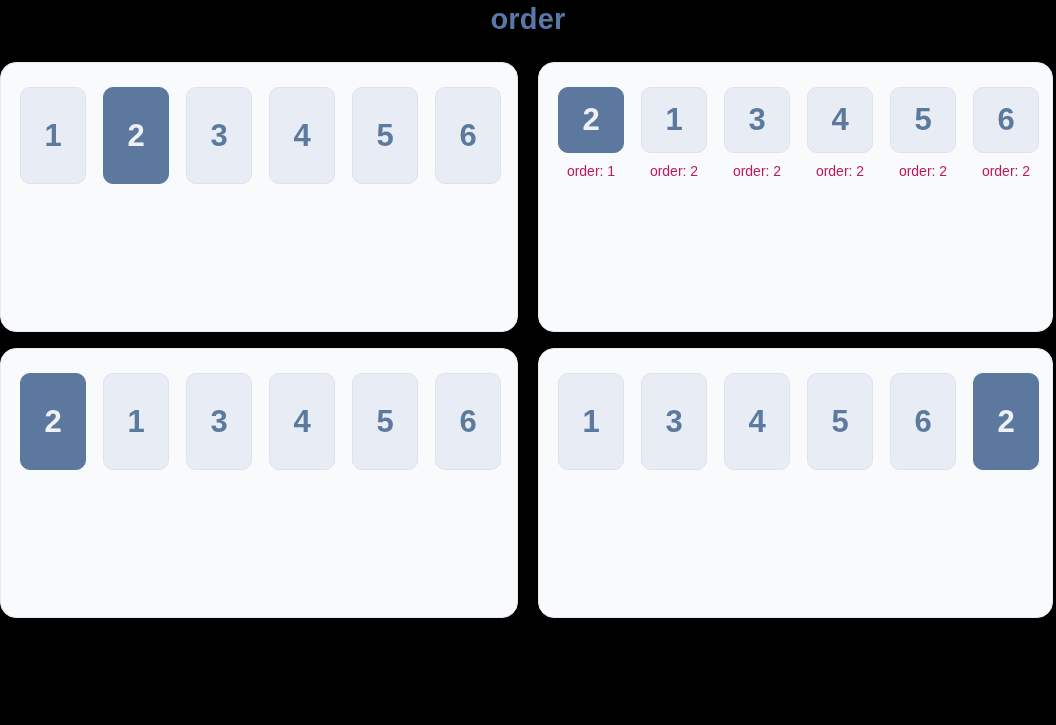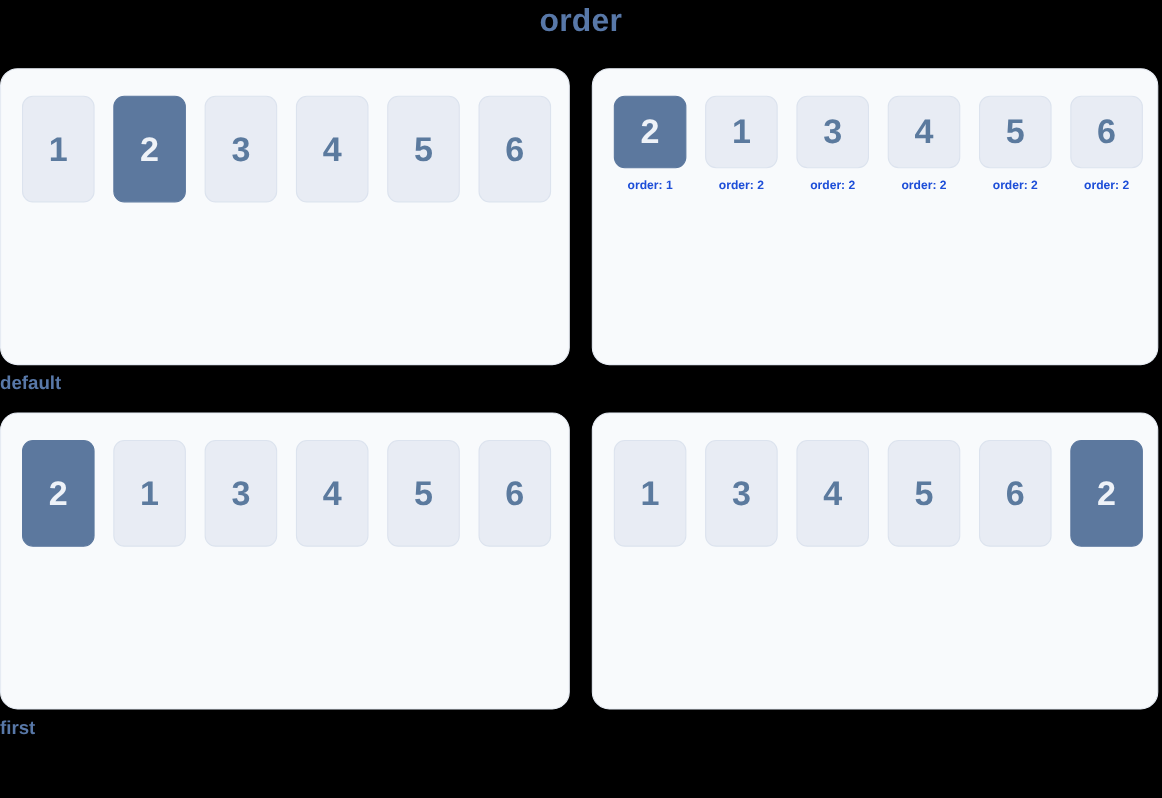--- a/index.html
+++ b/index.html
@@ -66,43 +66,42 @@
   }
   .item-col {
     display: flex;
     flex-direction: column;
     align-items: center;
     gap: 10px;
     width: 66px;
     flex: 0 0 66px;
   }
   .order-label {
-    font-size: 11px;
-    font-weight: 700;
-    color: #1d4ed8;
+    font-size: 14px;
+    font-weight: 400;
+    color: #be185d;
     white-space: nowrap;
   }
 </style>
 </head>
 <body>
 
 <div class="page-title">order</div>
 
 <div class="demo-grid">
 
   <section>
     <div class="panel">
       <div class="box">1</div>
       <div class="box hl">2</div>
       <div class="box">3</div>
       <div class="box">4</div>
       <div class="box">5</div>
       <div class="box">6</div>
     </div>
-    <div class="caption">default</div>
   </section>
 
   <section>
     <div class="panel">
       <div class="item-col">
         <div class="box hl">2</div>
         <div class="order-label">order: 1</div>
       </div>
       <div class="item-col">
         <div class="box">1</div>
@@ -129,21 +128,20 @@
 
   <section>
     <div class="panel">
       <div class="box hl">2</div>
       <div class="box">1</div>
       <div class="box">3</div>
       <div class="box">4</div>
       <div class="box">5</div>
       <div class="box">6</div>
     </div>
-    <div class="caption">first</div>
   </section>
 
   <section>
     <div class="panel">
       <div class="box">1</div>
       <div class="box">3</div>
       <div class="box">4</div>
       <div class="box">5</div>
       <div class="box">6</div>
       <div class="box hl">2</div>

